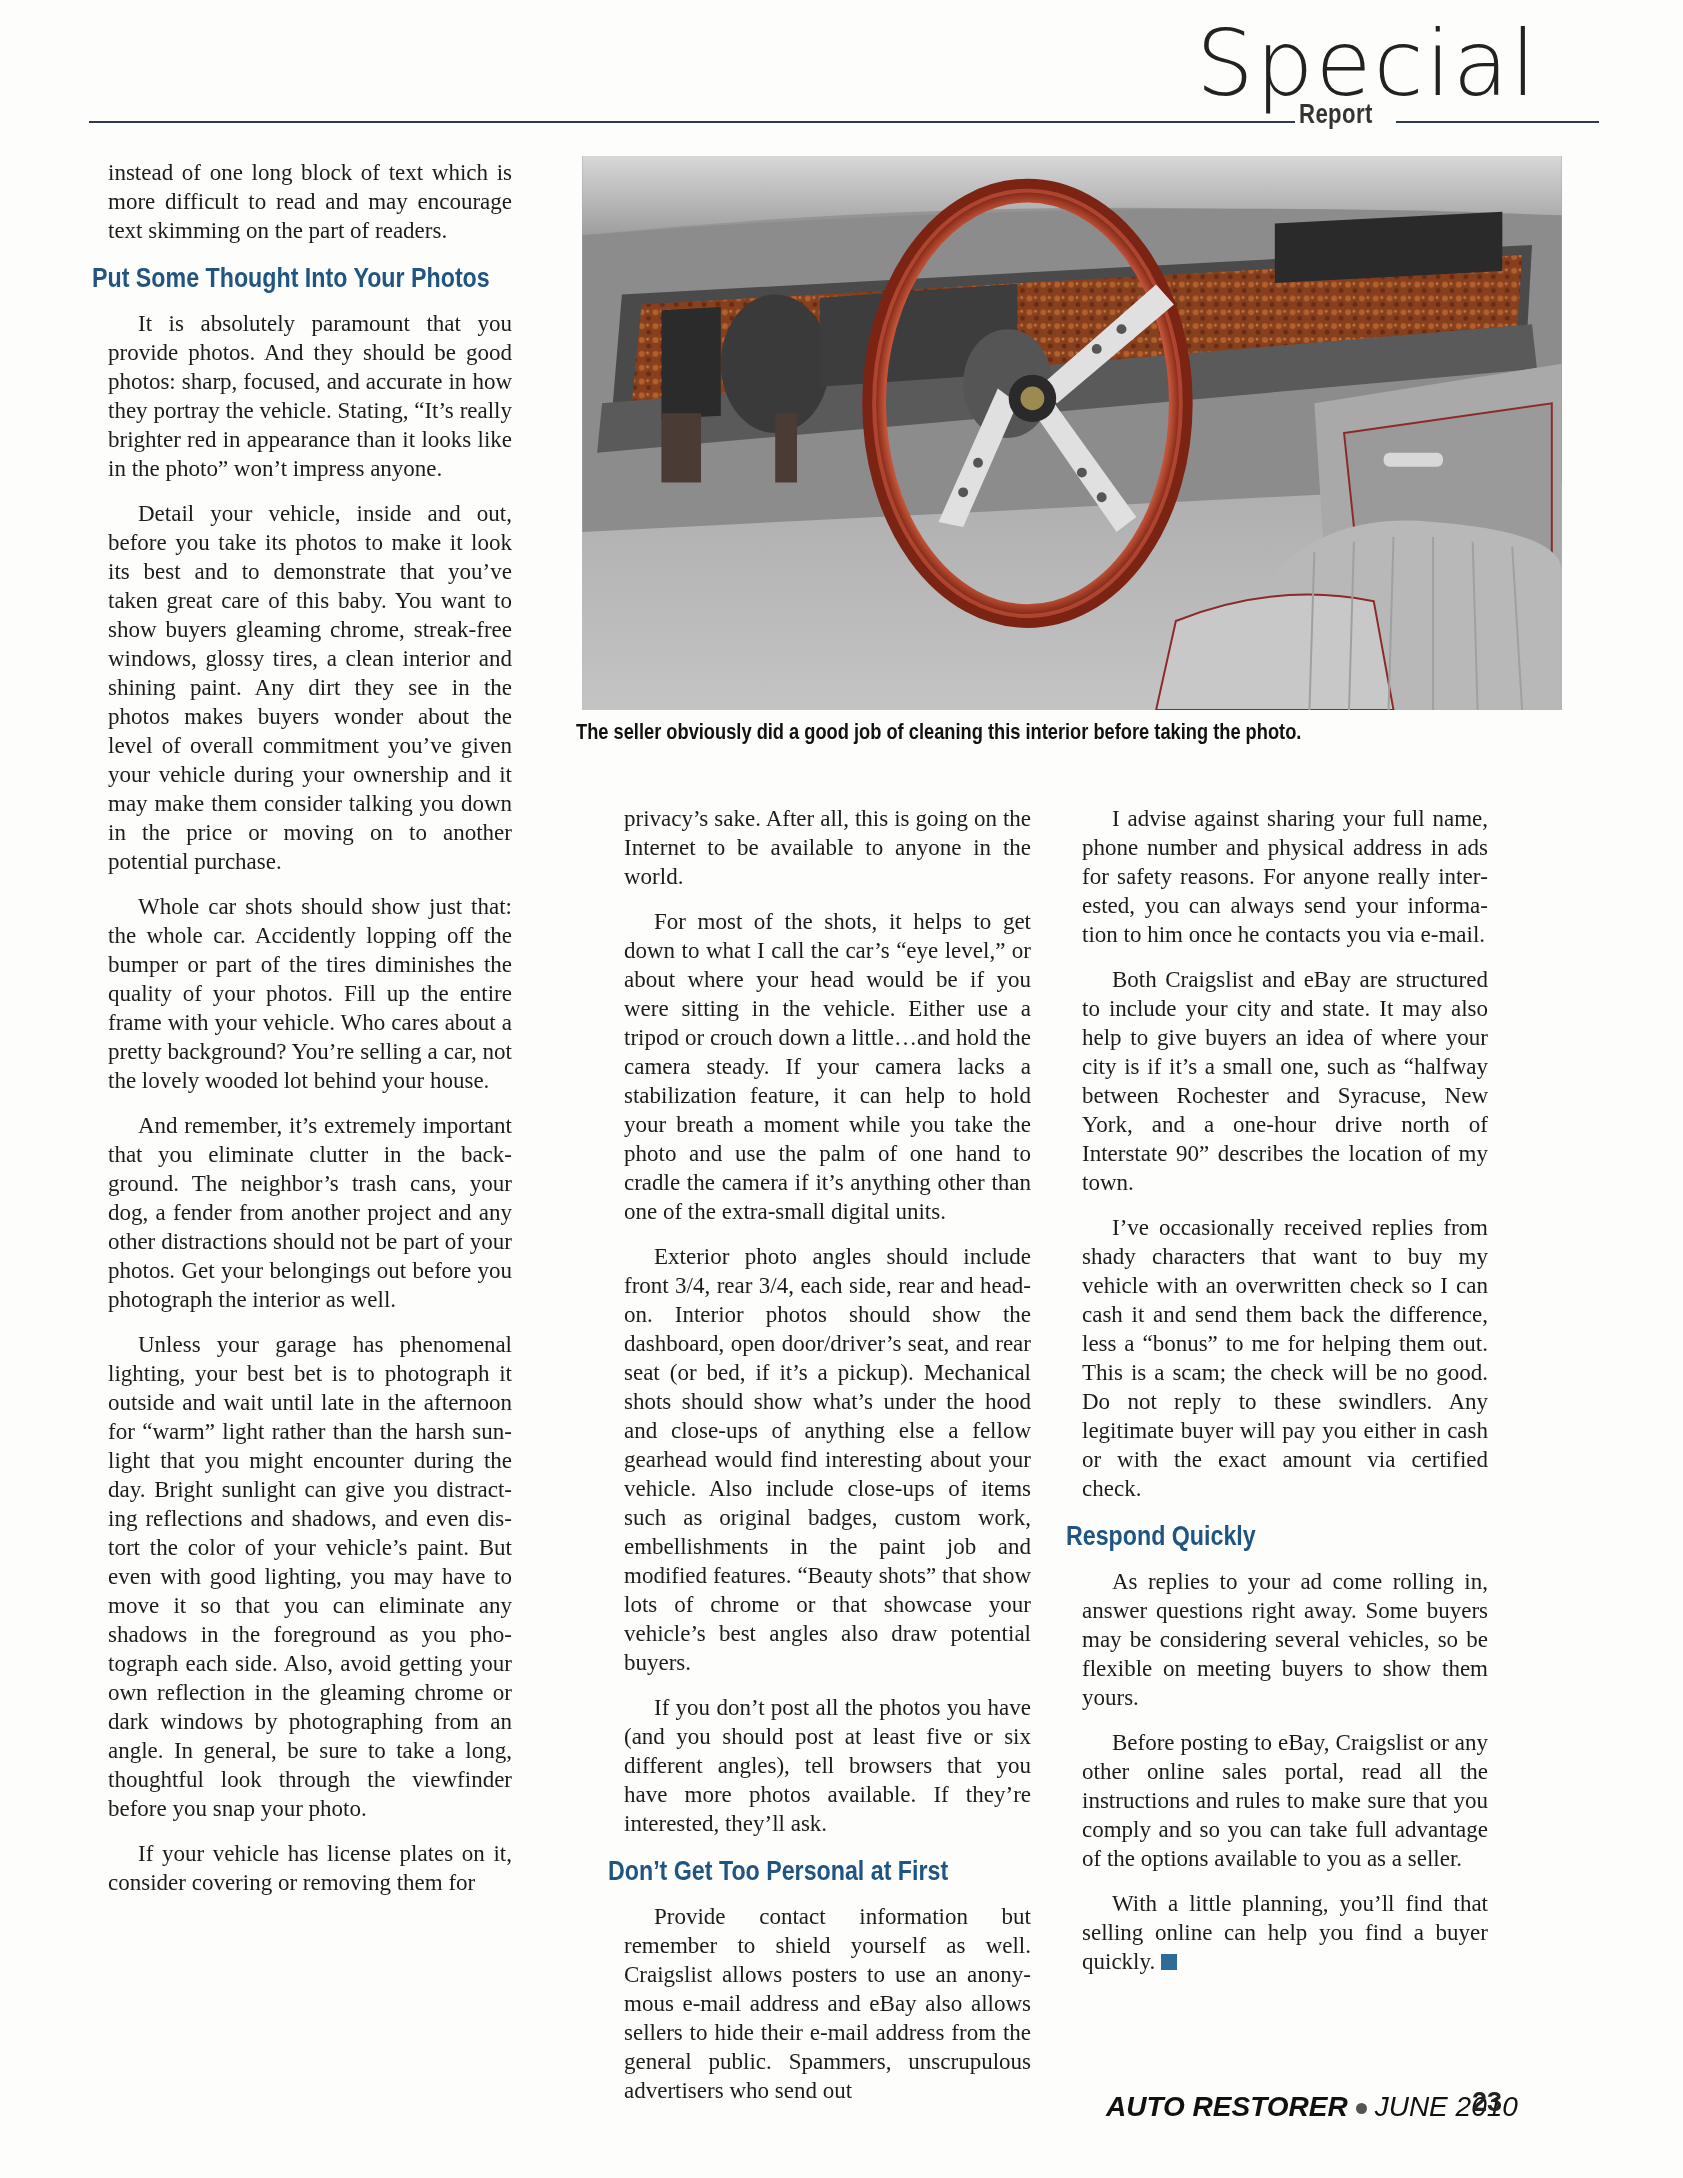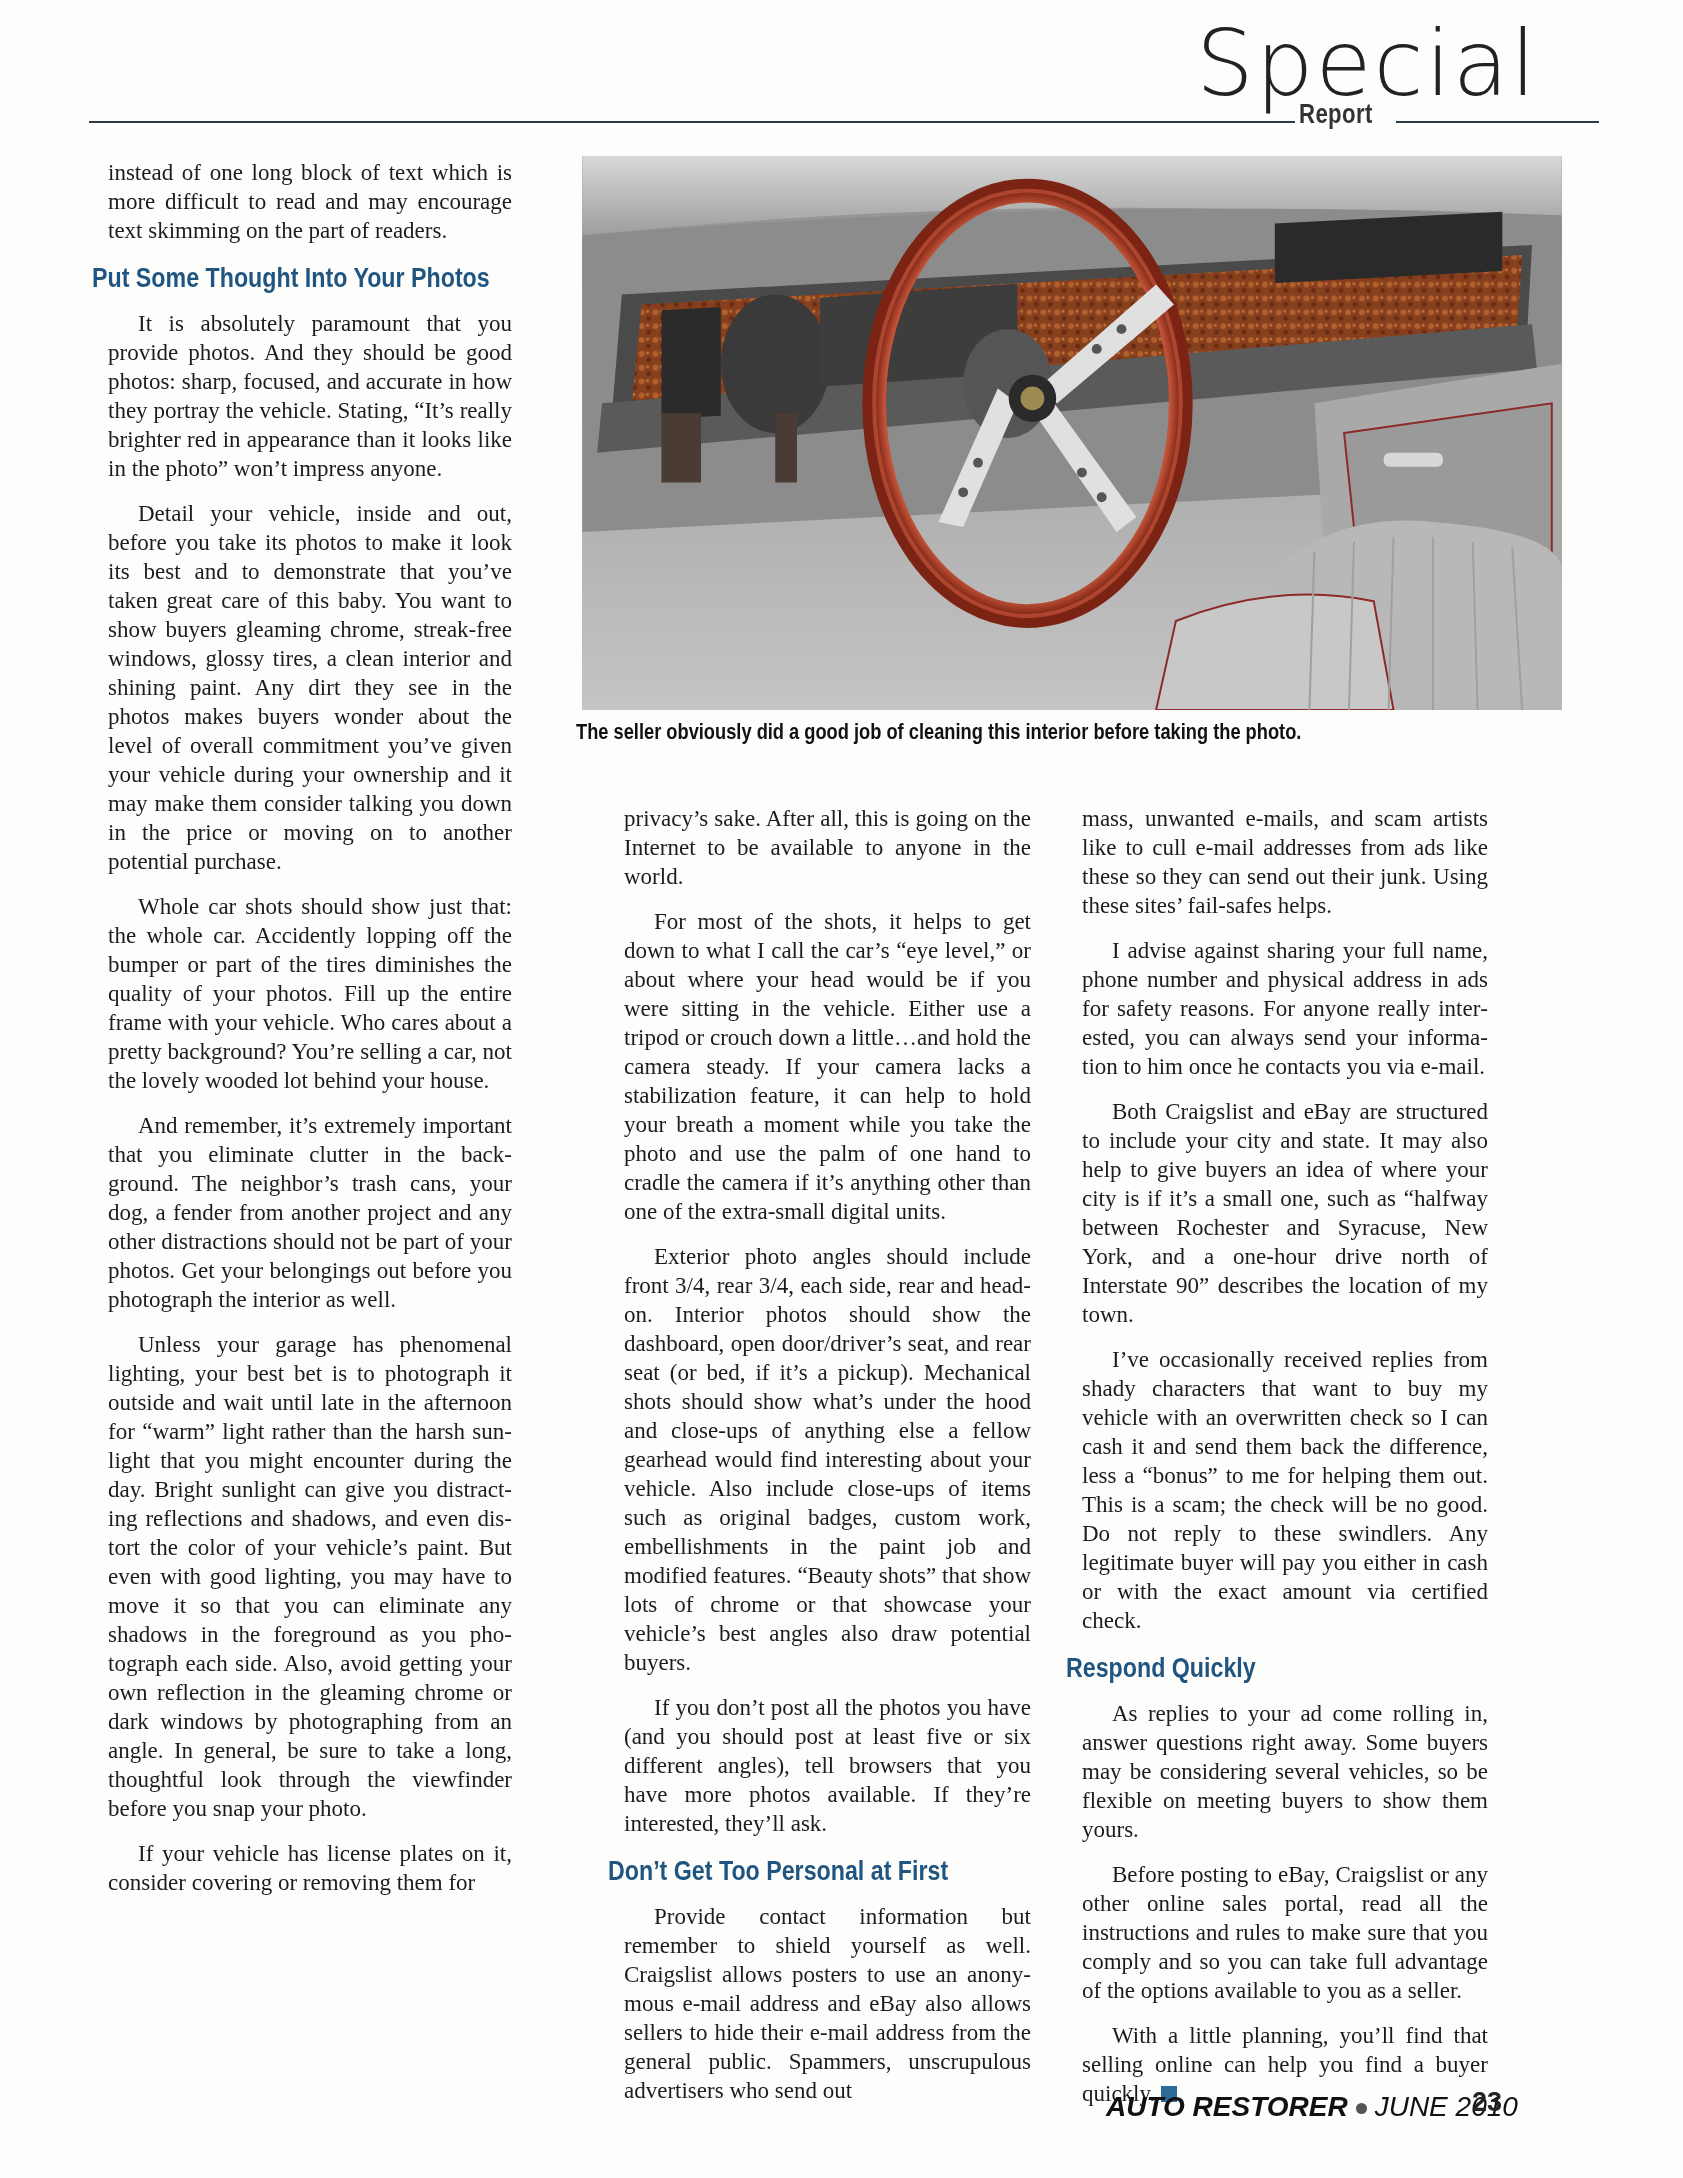--- a/index.html
+++ b/index.html
@@ -136,21 +136,20 @@
 <div class="col col2">
   <p class="noindent">privacy’s sake. After all, this is going on the Internet to be available to anyone in the world.</p>
   <p>For most of the shots, it helps to get down to what I call the car’s “eye level,” or about where your head would be if you were sitting in the vehicle. Either use a tripod or crouch down a little…and hold the camera steady. If your camera lacks a stabilization feature, it can help to hold your breath a moment while you take the photo and use the palm of one hand to cradle the camera if it’s anything other than one of the extra-small digital units.</p>
   <p>Exterior photo angles should include front 3/4, rear 3/4, each side, rear and head-on. Interior photos should show the dashboard, open door/driver’s seat, and rear seat (or bed, if it’s a pickup). Mechanical shots should show what’s under the hood and close-ups of any­thing else a fellow gearhead would find interesting about your vehicle. Also include close-ups of items such as origi­nal badges, custom work, embellish­ments in the paint job and modified features. “Beauty shots” that show lots of chrome or that showcase your vehicle’s best angles also draw potential buyers.</p>
   <p>If you don’t post all the photos you have (and you should post at least five or six different angles), tell browsers that you have more photos available. If they’re interested, they’ll ask.</p>
   <h2 class="subhead">Don’t Get Too Personal at First</h2>
   <p>Provide contact information but remember to shield yourself as well. Craigslist allows posters to use an anony­mous e-mail address and eBay also allows sellers to hide their e-mail address from the general public. Spammers, unscrupulous advertisers who send out</p>
 </div>
 
 <div class="col col3">
-  <p class="noindent">mass, unwanted e-mails, and scam artists like to cull e-mail addresses from ads like these so they can send out their junk. Using these sites’ fail-safes helps.</p>
   <p>I advise against sharing your full name, phone number and physical address in ads for safety reasons. For anyone really inter­ested, you can always send your informa­tion to him once he contacts you via e-mail.</p>
   <p>Both Craigslist and eBay are structured to include your city and state. It may also help to give buyers an idea of where your city is if it’s a small one, such as “halfway between Rochester and Syra­cuse, New York, and a one-hour drive north of Interstate 90” describes the loca­tion of my town.</p>
   <p>I’ve occasionally received replies from shady characters that want to buy my vehicle with an overwritten check so I can cash it and send them back the dif­ference, less a “bonus” to me for helping them out. This is a scam; the check will be no good. Do not reply to these swindlers. Any legitimate buyer will pay you either in cash or with the exact amount via certified check.</p>
   <h2 class="subhead">Respond Quickly</h2>
   <p>As replies to your ad come rolling in, answer questions right away. Some buy­ers may be considering several vehicles, so be flexible on meeting buyers to show them yours.</p>
   <p>Before posting to eBay, Craigslist or any other online sales portal, read all the instructions and rules to make sure that you comply and so you can take full advantage of the options available to you as a seller.</p>
   <p><span>With a little planning, you’ll find that selling online can help you find a buyer quickly.</span><span class="end-mark"></span></p>
 </div>
 
 <div class="footer">

